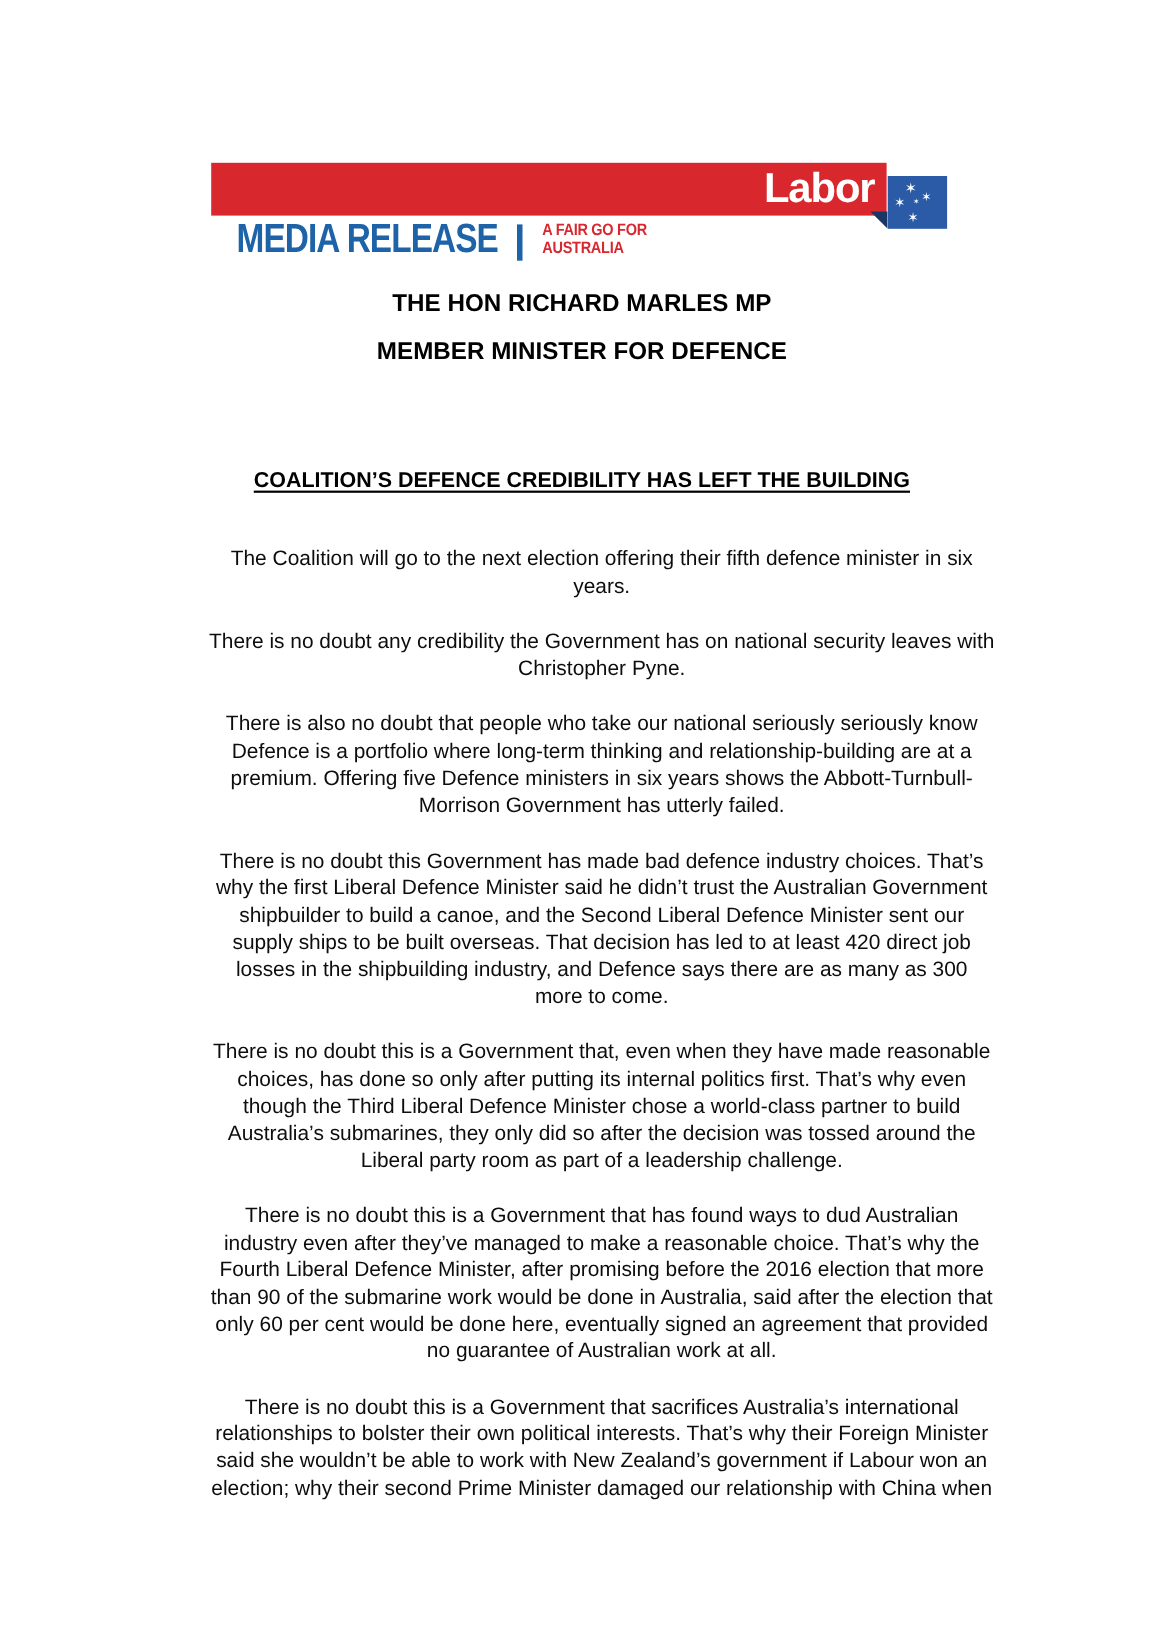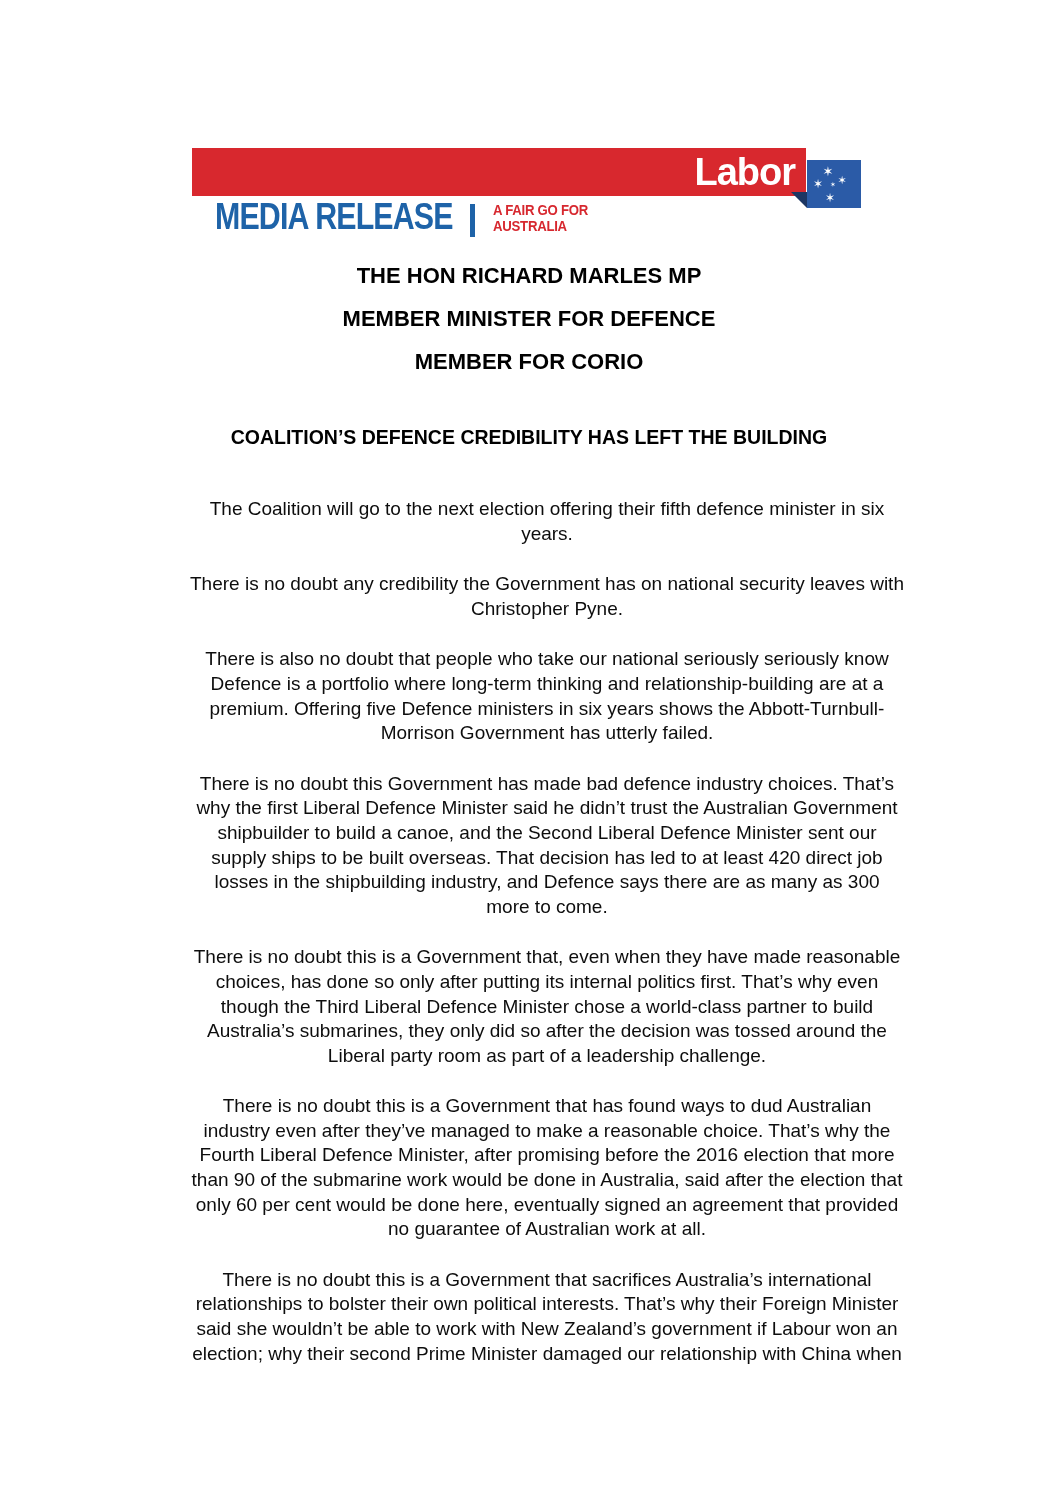--- a/index.html
+++ b/index.html
@@ -64,20 +64,21 @@
   .title-block {
     position:absolute; left:0; top:254px; width:1058px;
     text-align:center; font-weight:bold; font-size:22px; color:#000;
   }
   .title-block .title-line { height:43px; line-height:43px; }
 
   
   .headline {
     position:absolute; left:0; top:422px; width:1058px;
     text-align:center; font-weight:bold; font-size:19.5px; line-height:30px; color:#000;
+    text-decoration:underline;
     text-decoration-thickness:2px;
     text-underline-offset:3px;
   }
 
   
   .body-text {
     position:absolute; left:127px; top:497px; width:840px;
     font-size:19px; line-height:24.6px; color:#0d0d0d;
   }
   .para { white-space:pre-line; margin-bottom:26px;text-align:center; }
@@ -104,21 +105,20 @@
   <div class="mr-text">MEDIA RELEASE</div>
   <div class="tag-divider"></div>
   <div class="fairgo">
     <div>A FAIR GO FOR</div>
     <div>AUSTRALIA</div>
   </div>
 
   <div class="title-block">
     <div class="title-line">THE HON RICHARD MARLES MP</div>
     <div class="title-line">MEMBER MINISTER FOR DEFENCE</div>
-    <div class="title-line">MEMBER FOR CORIO</div>
   </div>
 
   <div class="headline">COALITION’S DEFENCE CREDIBILITY HAS LEFT THE BUILDING</div>
 
   <div class="body-text">
     <div class="para">The Coalition will go to the next election offering their fifth defence minister in six
 years.</div>
     <div class="para">There is no doubt any credibility the Government has on national security leaves with
 Christopher Pyne.</div>
     <div class="para">There is also no doubt that people who take our national seriously seriously know

